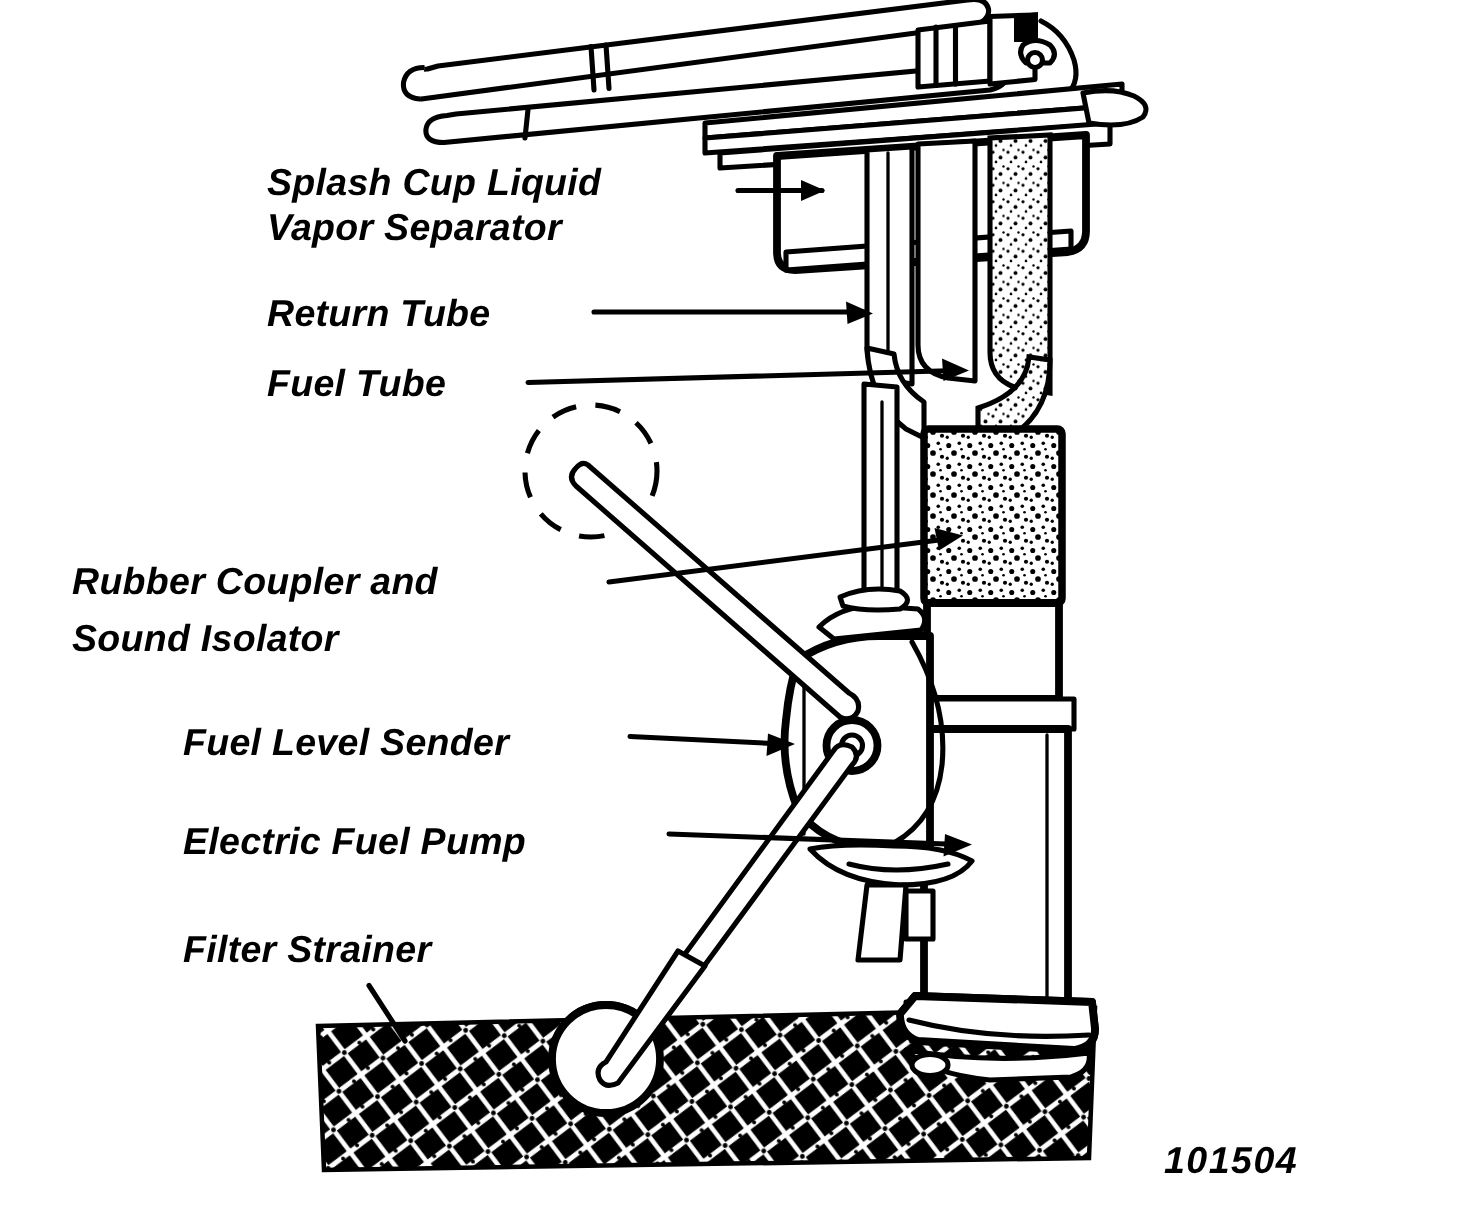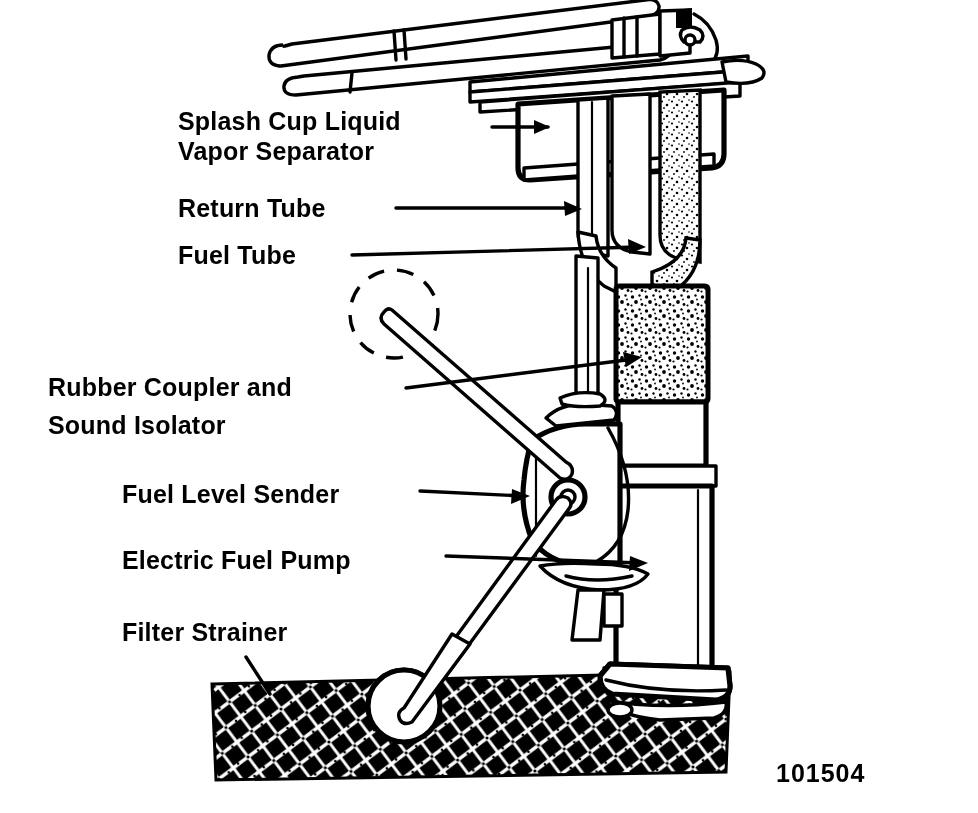--- a/index.html
+++ b/index.html
@@ -13,20 +13,21 @@
     height: 813px;
     position: relative;
     overflow: hidden;
     font-family: "Liberation Sans", sans-serif;
   }
   #figure-root {
     position: absolute;
     inset: 0;
     width: 830px;
     height: 813px;
+    font-style: italic;
   }
   svg#diagram {
     display: block;
     width: 978px;
     height: 813px;
   }
   .callout-text {
     font-family: "Liberation Sans", sans-serif;
     font-weight: bold;
     font-size: 25px;

